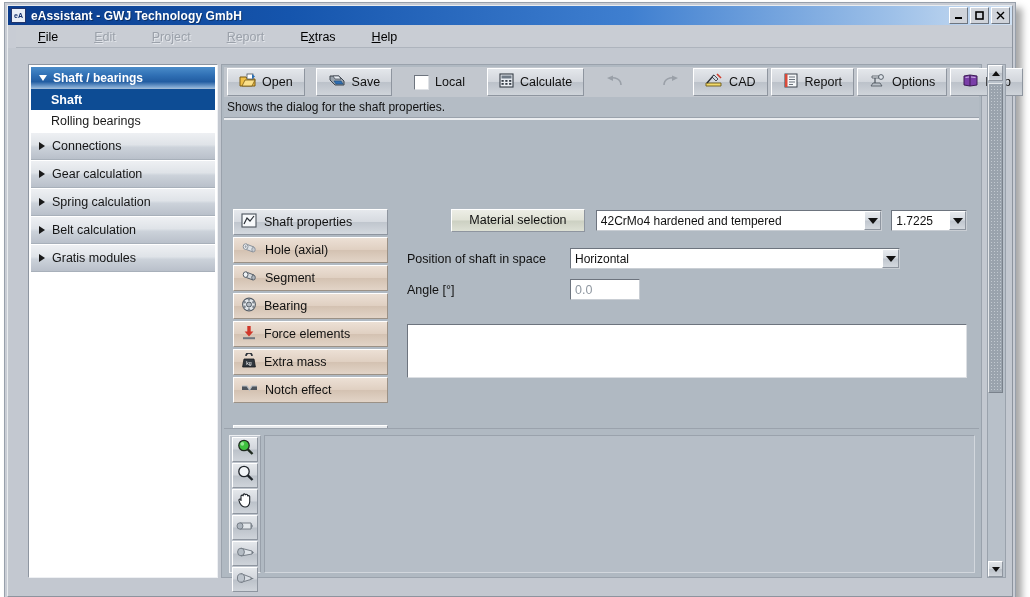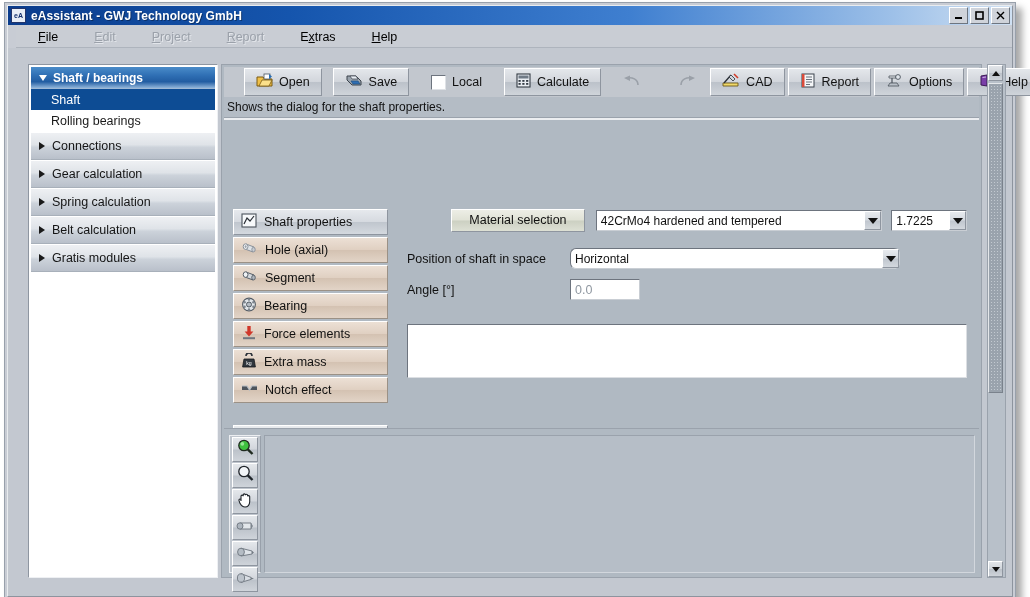--- a/index.html
+++ b/index.html
@@ -73,21 +73,21 @@
   }
   .tree{position:absolute;left:2px;top:2px;right:2px;top:2px;}
   .trhead{
     height:21px;display:flex;align-items:center;
     background:linear-gradient(to bottom,#4a8cc9 0%,#2f6fb4 40%,#225da2 70%,#8fb4da 100%);
     color:#ffffff;font-size:12px;font-weight:bold;padding-left:6px;
     border-bottom:1px solid #9fb8d4;
   }
   .trsel{
     height:21px;display:flex;align-items:center;
-    background:#0d4c94;color:#ffffff;font-size:12.5px;font-weight:normal;
+    background:#0d4c94;color:#ffffff;font-size:12.5px;font-weight:bold;
     padding-left:20px;
   }
   .trchild{
     height:22px;display:flex;align-items:center;
     background:#ffffff;color:#1a1a1a;font-size:12.5px;padding-left:20px;
   }
   .trnode{
     height:26px;display:flex;align-items:center;
     background:linear-gradient(to bottom,#eef0f3 0%,#dfe3e8 45%,#ccd2da 55%,#b9c0ca 100%);
     color:#151515;font-size:12.5px;padding-left:6px;
@@ -107,21 +107,21 @@
   
   .main{
     position:absolute;left:213px;top:16px;right:30px;bottom:18px;
     background:#b0b9c2;
     border:1px solid #9aa2ac;
   }
 
   
   .toolbar{
     position:absolute;left:2px;top:2px;right:2px;height:30px;
-    background:#c2c7ce;display:flex;align-items:center;padding-left:20px;gap:0px;
+    background:#c2c7ce;display:flex;align-items:center;padding-left:3px;gap:0px;
   }
   .tbtn{
     height:26px;display:flex;align-items:center;gap:6px;padding:0 11px;
     background:linear-gradient(to bottom,#e4e7eb 0%,#d2d6dc 48%,#bcc2ca 52%,#cfd4da 100%);
     border:1px solid #ffffff;border-right-color:#8e959f;border-bottom-color:#8e959f;
     font-size:12.5px;color:#111;white-space:nowrap;margin-right:3px;
   }
   .tbtn.flat{background:none;border:none;}
   .tbtn.disabled{color:#9aa0a8;background:none;border:none;}
   .tbsep{width:1px;height:24px;background:#9aa1ab;margin:0 4px;box-shadow:1px 0 0 #e6e9ed;}
@@ -559,21 +559,21 @@
           <div class="combo" style="width:87px;margin-left:9px;">
             <span class="val">1.7225</span>
             <span class="arw">
                   <span class="caret"></span>
                 </span>
           </div>
         </div>
 
         <div class="frow" style="margin-top:16px;">
           <div class="flabel">Position of shaft in space</div>
-          <div class="combo" style="width:330px;border-radius:6px;">
+          <div class="combo" style="width:330px;">
             <span class="val">Horizontal</span>
             <span class="arw">
                   <span class="caret"></span>
                 </span>
           </div>
         </div>
 
         <div class="frow">
           <div class="flabel">Angle [°]</div>
           <div class="txt dim" style="width:70px;">0.0</div>

